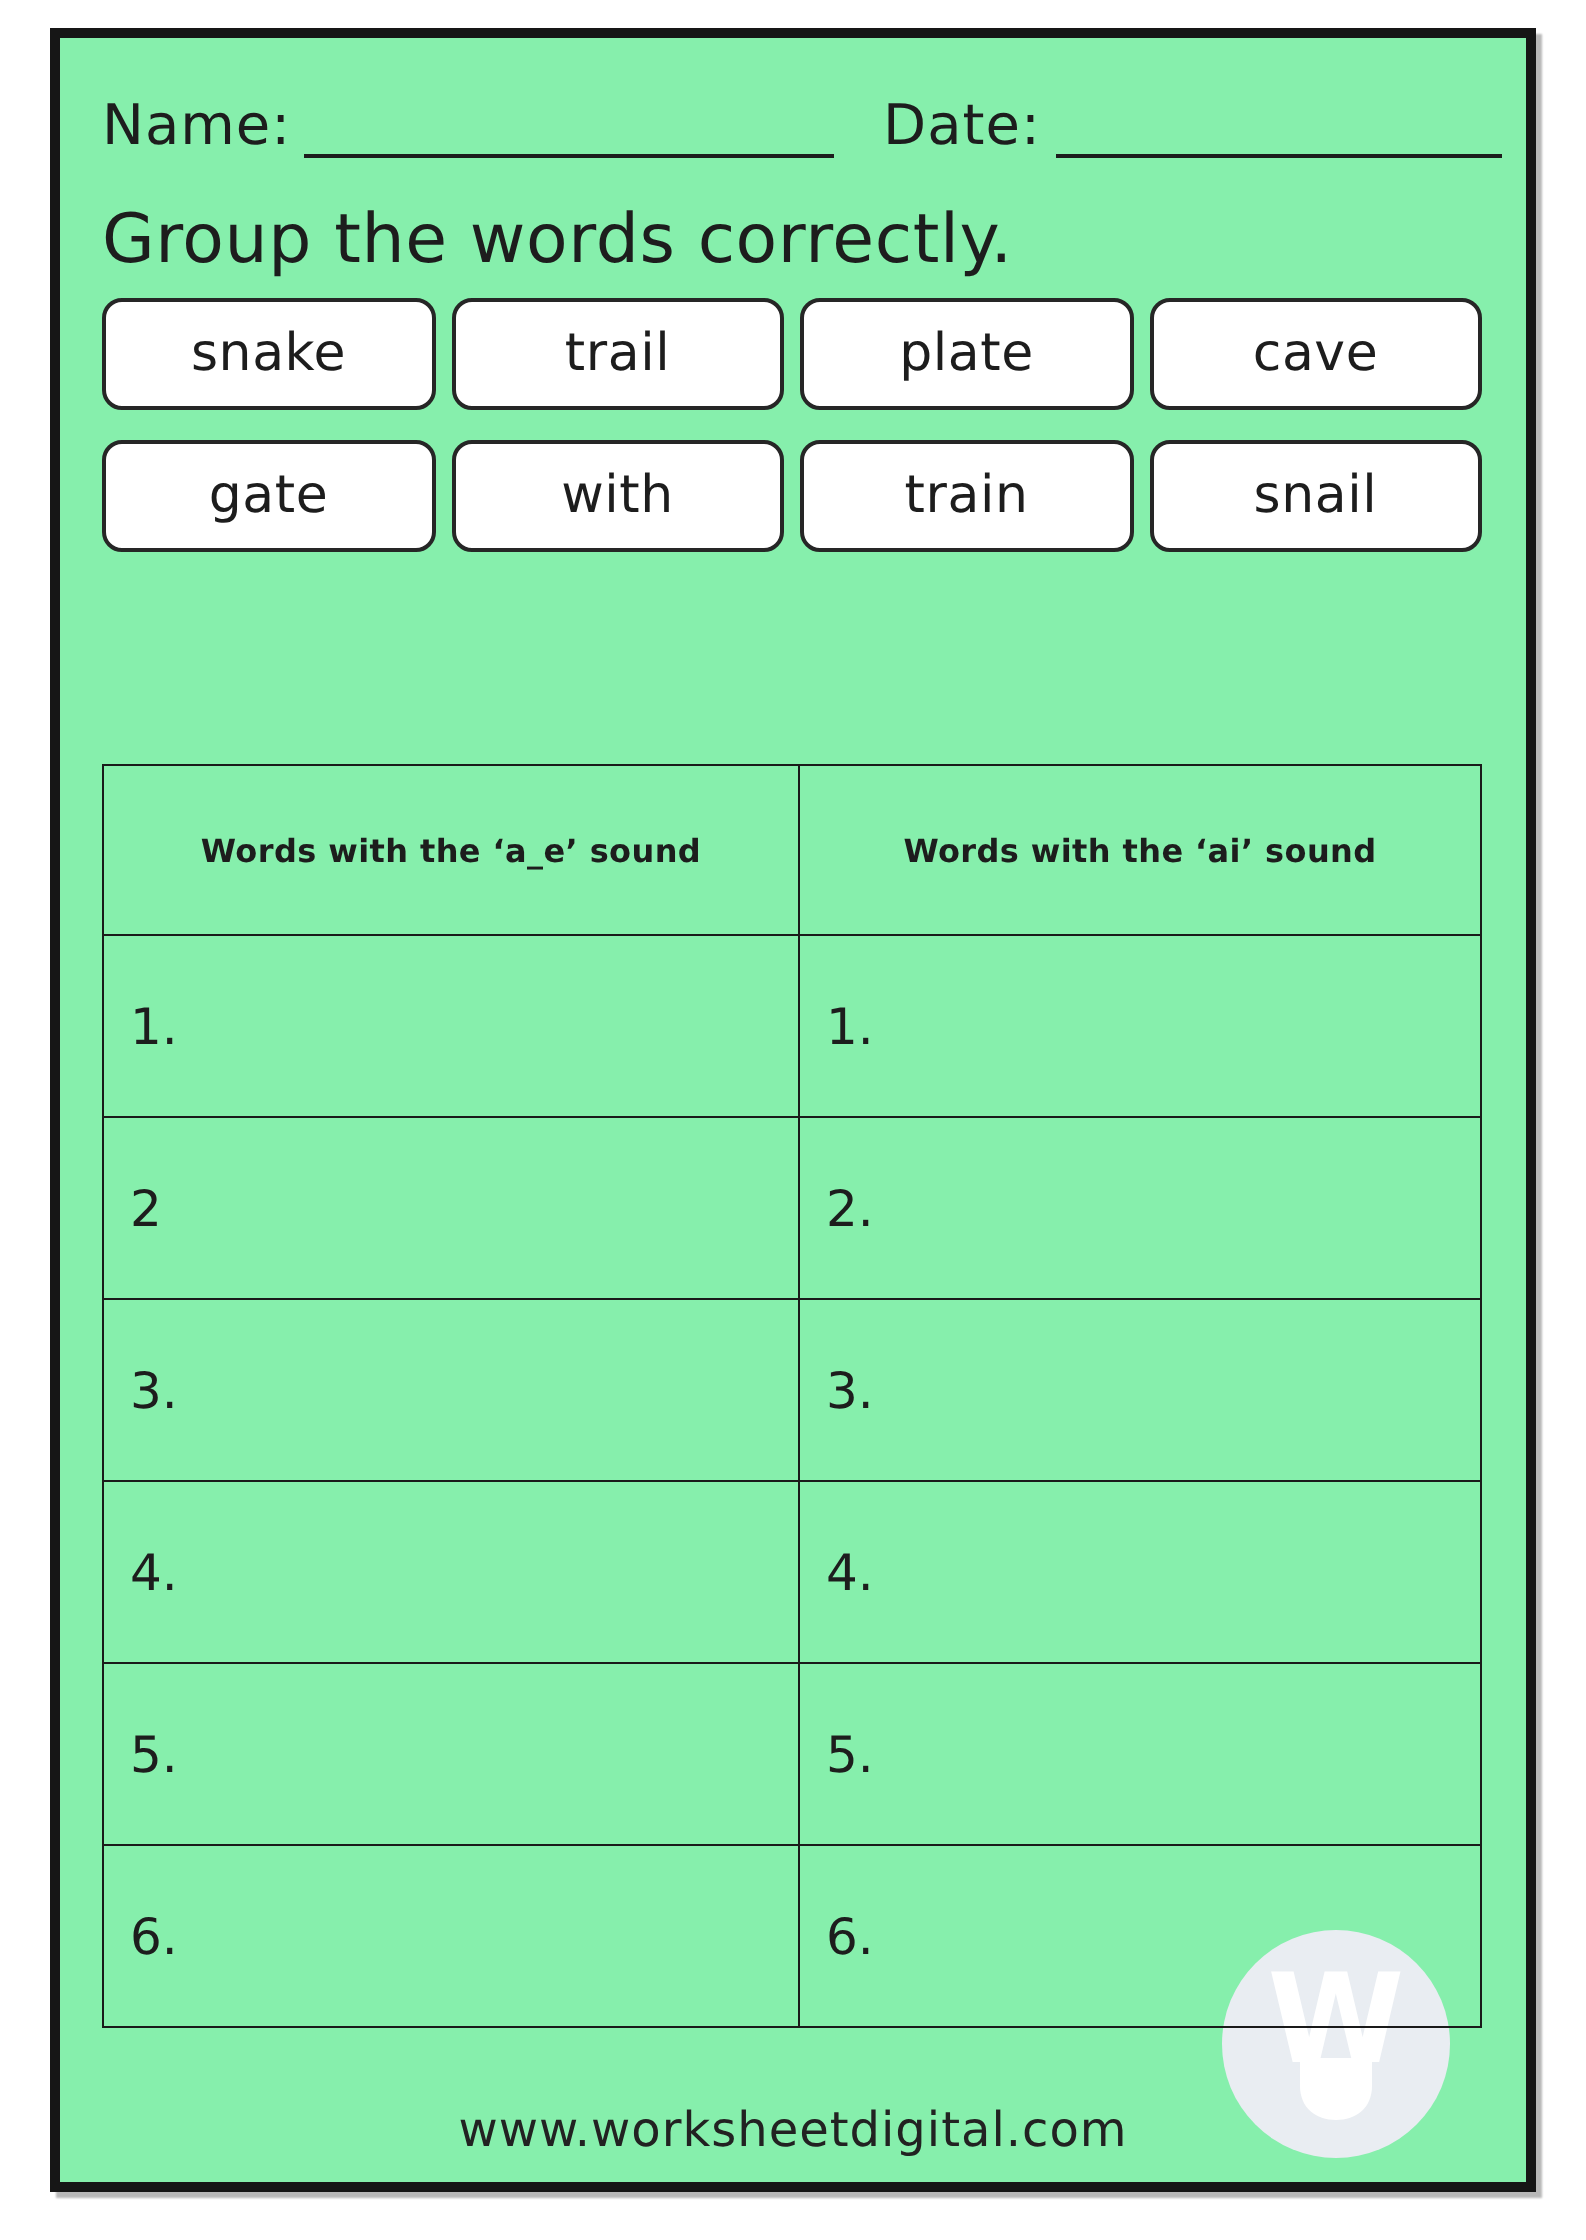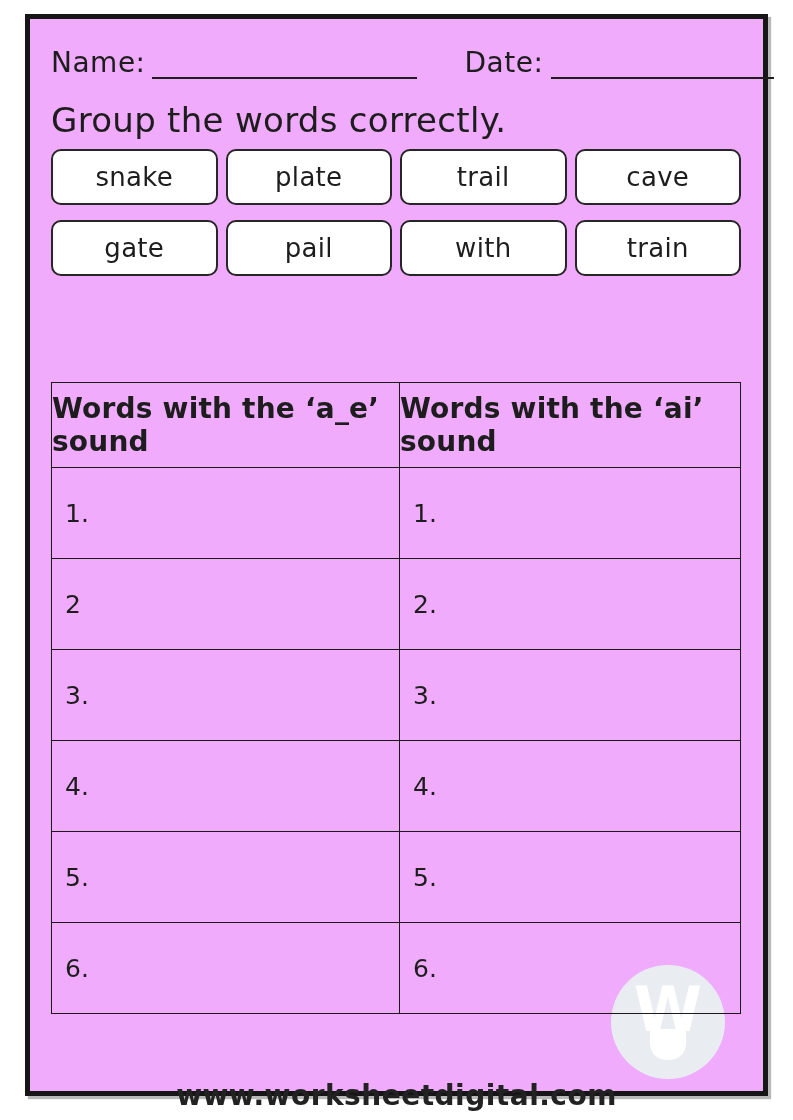--- a/index.html
+++ b/index.html
@@ -8,39 +8,39 @@
     background: #ffffff;
     font-family: "DejaVu Sans", "Liberation Sans", sans-serif;
     color: #1d1d1d;
     overflow: hidden;
   }
   .sheet-frame {
     position: absolute;
     left: 25px; top: 14px;
     width: 743px; height: 1082px;
     border: 5px solid #161616;
-    background: #f0abfc;
+    background: #86efac;
     box-shadow: 3px 3px 1px rgba(0,0,0,0.28);
   }
   .frame-inner { position: relative; width: 733px; height: 1072px; }
 
   
   .name-date-row {
     position: absolute; left: 21px; top: 26px;
     display: flex; align-items: flex-end;
     height: 34px;
   }
   .field-label { font-size: 28px; line-height: 32px; letter-spacing: 0.5px; }
   .write-line {
     display: inline-block;
     border-bottom: 2.5px solid #1d1d1d;
     height: 30px;
   }
   .name-line { width: 265px; margin-left: 6px; }
-  .date-label { margin-left: 48px; text-align: center; }
+  .date-label { margin-left: 25px; text-align: center; }
   .date-line { width: 223px; margin-left: 8px; }
 
   
   .instruction {
     position: absolute; left: 21px; top: 81px;
     font-size: 34px; letter-spacing: 0.3px;
   }
 
   
   .word-grid {
@@ -68,41 +68,41 @@
     grid-template-columns: 348px 1fr;
     grid-template-rows: 84px repeat(6, 91px);
     background: transparent;
     z-index: 2;
   }
   .cell { background: transparent; }
   .cell.col-left { border-right: 1.5px solid #1a1a1a; }
   .cell.body-row { border-top: 1.5px solid #1a1a1a; }
   .header-cell {
     display: flex; align-items: center; justify-content: center;
-    font-size: 28px; font-weight: 700; letter-spacing: 0.2px;
+    font-size: 16px; font-weight: 700; letter-spacing: 0.2px;
   }
   .number-cell {
     display: flex; align-items: center;
     padding-left: 13px;
     font-size: 25px;
   }
 
   
   .watermark {
     position: absolute; left: 581px; top: 946px;
     width: 114px; height: 114px;
     z-index: 1;
   }
 
   
   .footer {
-    position: absolute; left: 0; top: 1060px; width: 100%;
+    position: absolute; left: 0; top: 1032px; width: 100%;
     text-align: center;
-    font-size: 28px;
-    font-weight: 700;
+    font-size: 24px;
+    font-weight: 400;
     letter-spacing: 0.5px;
     color: #222222;
     z-index: 3;
   }
 </style>
 </head>
 <body>
 
 <div class="sheet-frame">
   <div class="frame-inner">
@@ -111,27 +111,27 @@
       <span class="field-label">Name:</span>
       <span class="write-line name-line"></span>
       <span class="field-label date-label">Date:</span>
       <span class="write-line date-line"></span>
     </div>
 
     <div class="instruction">Group the words correctly.</div>
 
     <div class="word-grid">
       <div class="word-card">snake</div>
+      <div class="word-card">trail</div>
       <div class="word-card">plate</div>
-      <div class="word-card">trail</div>
       <div class="word-card">cave</div>
       <div class="word-card">gate</div>
-      <div class="word-card">pail</div>
       <div class="word-card">with</div>
       <div class="word-card">train</div>
+      <div class="word-card">snail</div>
     </div>
 
     <div class="watermark">
       <svg width="114" height="114" viewBox="0 0 114 114">
         <circle cx="57" cy="57" r="57" fill="#e9edf2"></circle>
         <text x="57" y="66" text-anchor="middle" font-size="62" font-weight="700" font-family="DejaVu Sans, sans-serif" fill="#ffffff">W</text>
         <path d="M39 64 h36 v14 c0 11 -8 17 -18 17 c-10 0 -18 -6 -18 -17 z" fill="#ffffff"></path>
       </svg>
     </div>
 

